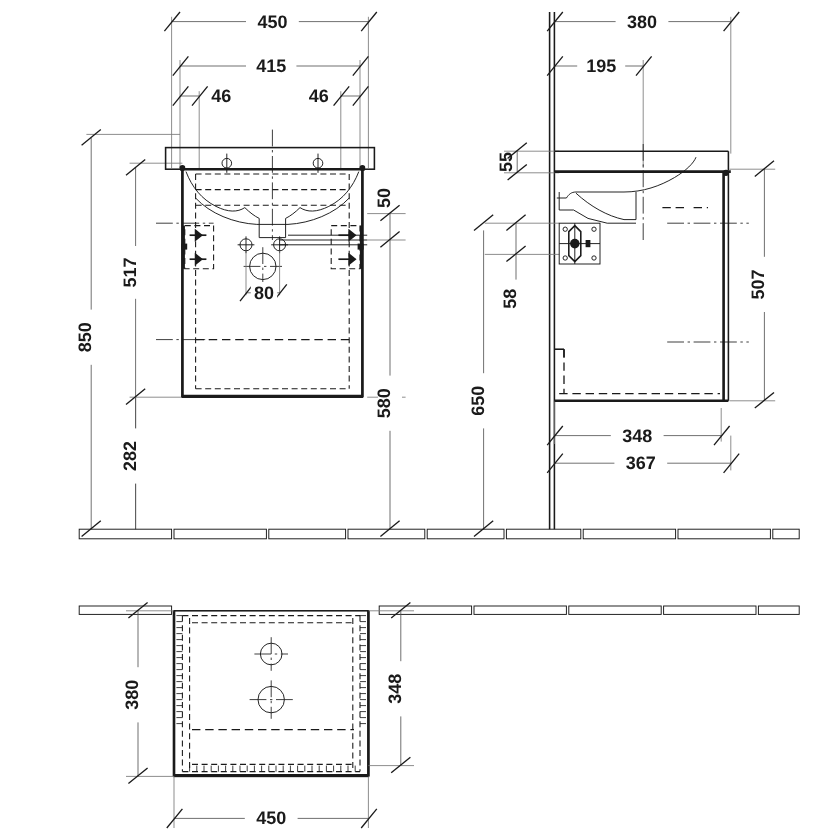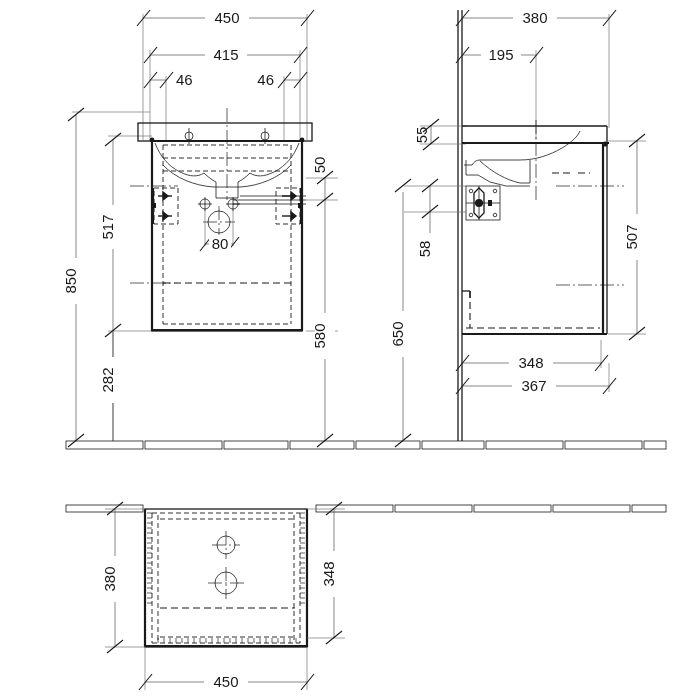--- a/index.html
+++ b/index.html
@@ -1,17 +1,17 @@
 <!DOCTYPE html>
 <html><head>
 <meta charset="utf-8">
 <style>
   html,body{margin:0;padding:0;background:#ffffff;}
   body{width:700px;height:700px;overflow:hidden;font-family:"Liberation Sans",sans-serif;}
-  #stage{position:relative;width:700px;height:700px;background:#fff;}
+  #stage{position:relative;width:700px;height:700px;background:#fff;font-weight:bold;}
   svg{display:block;}
   text{font-family:"Liberation Sans",sans-serif;fill:#1a1a1a;}
 </style>
 </head>
 <body>
 
 <div id="stage">
 <svg width="700" height="700" viewBox="0 0 700 700">
 
   <defs>

